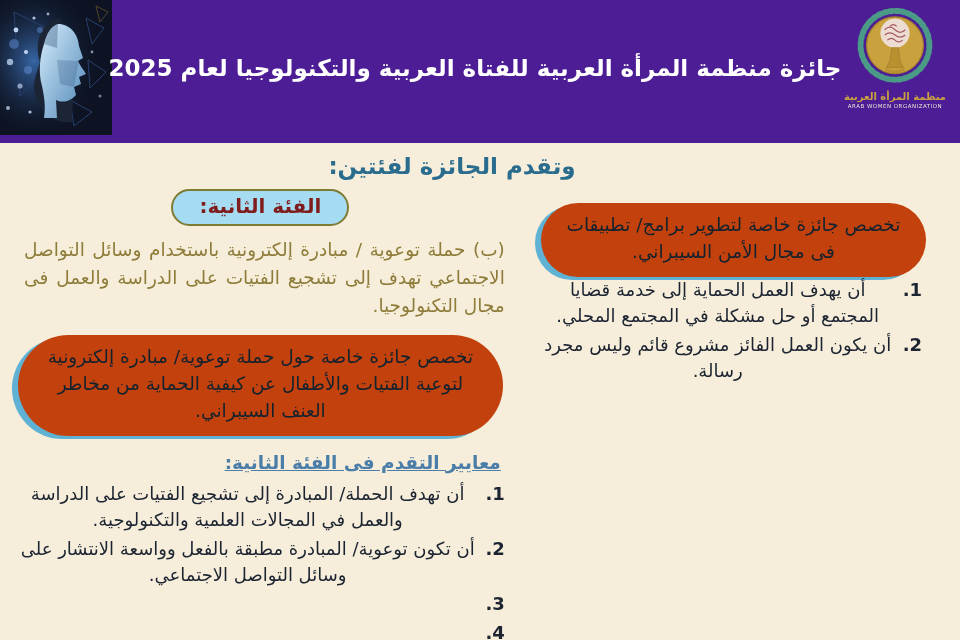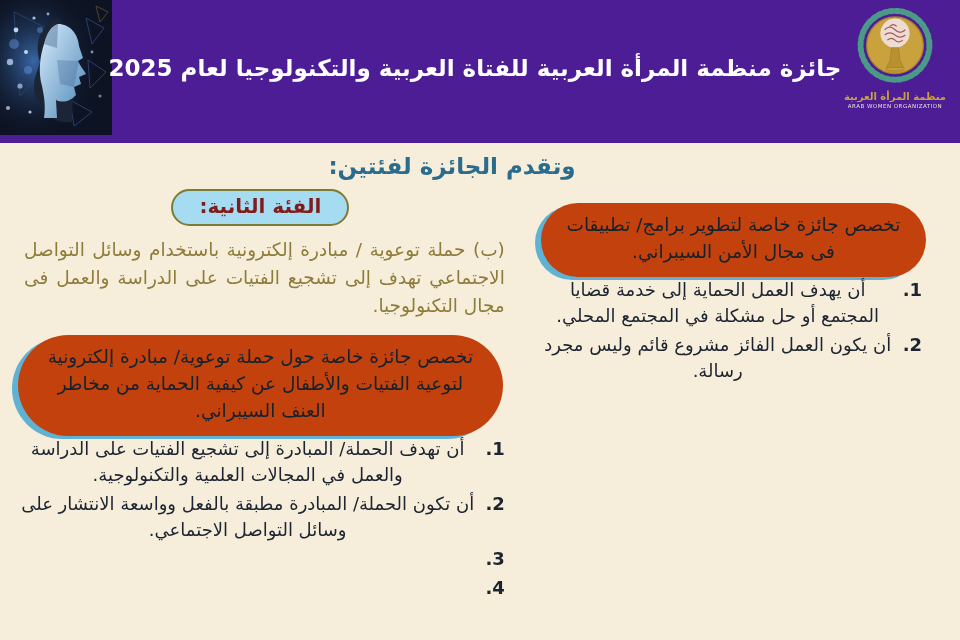--- a/index.html
+++ b/index.html
@@ -148,28 +148,29 @@
           </li>
         </ul>
       </div>
 
       <div class="col-second">
         <div class="badge-wrap">
           <span class="badge">الفئة الثانية:</span>
         </div>
         <div class="desc">(ب) حملة توعوية / مبادرة إلكترونية باستخدام وسائل التواصل الاجتماعي تهدف إلى تشجيع الفتيات على الدراسة والعمل فى مجال التكنولوجيا.</div>
         <div class="pill">تخصص جائزة خاصة حول حملة توعوية/ مبادرة إلكترونية لتوعية الفتيات والأطفال عن كيفية الحماية من مخاطر العنف السيبراني.</div>
+        <div class="criteria-heading">معايير التقدم فى الفئة الثانية:</div>
         <ul class="criteria-list">
           <li class="criteria-item">
             <span class="criteria-num">1.</span>
             <span class="criteria-text">أن تهدف الحملة/ المبادرة إلى تشجيع الفتيات على الدراسة والعمل في المجالات العلمية والتكنولوجية.</span>
           </li>
           <li class="criteria-item">
             <span class="criteria-num">2.</span>
-            <span class="criteria-text">أن تكون الحملة/ المبادرة مطبقة بالفعل وواسعة الانتشار على وسائل التواصل الاجتماعي.</span>
+            <span class="criteria-text">أن تكون توعوية/ المبادرة مطبقة بالفعل وواسعة الانتشار على وسائل التواصل الاجتماعي.</span>
           </li>
           <li class="criteria-item">
             <span class="criteria-num">3.</span>
           </li>
           <li class="criteria-item">
             <span class="criteria-num">4.</span>
           </li>
         </ul>
       </div>
 

